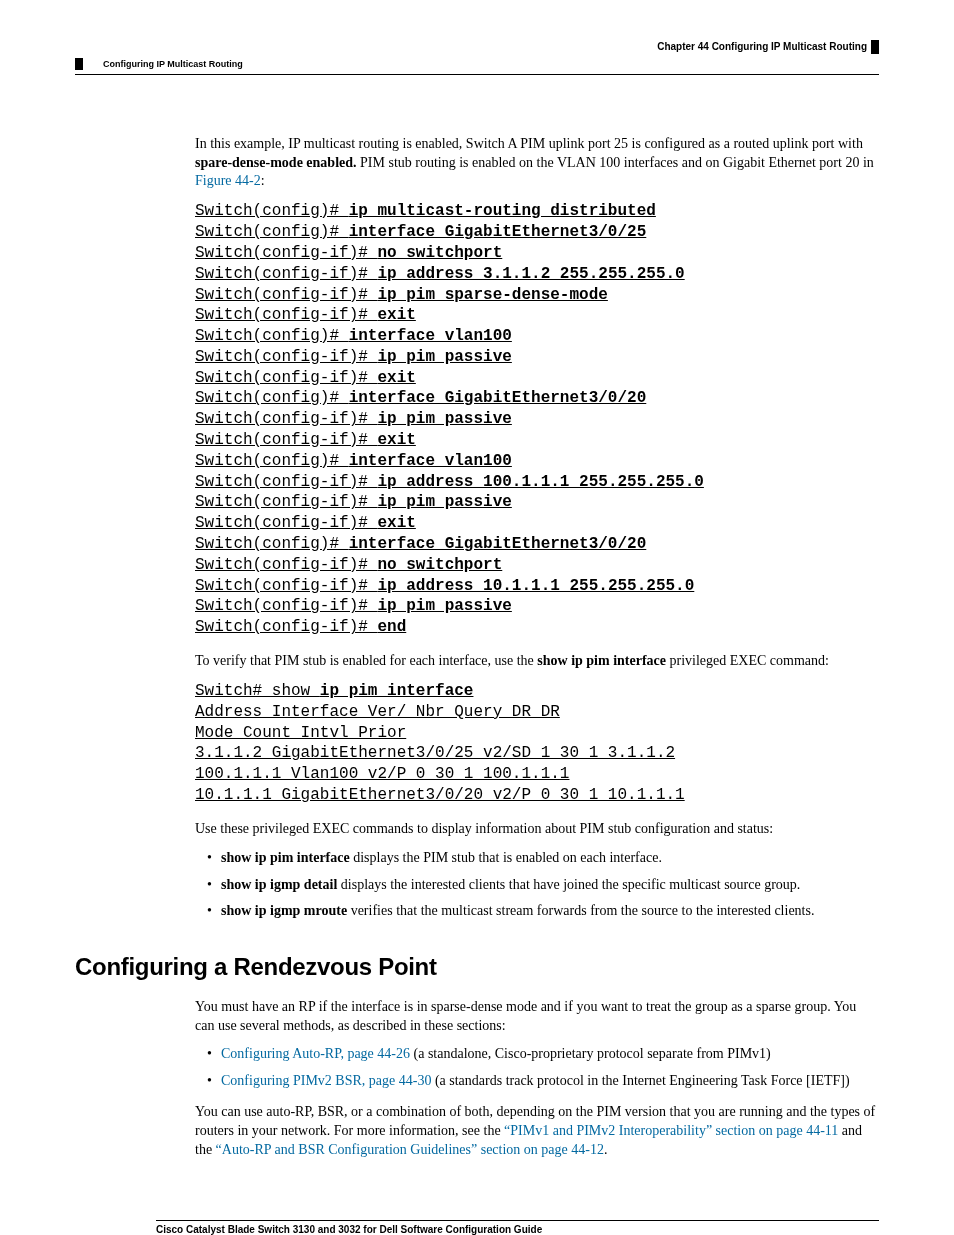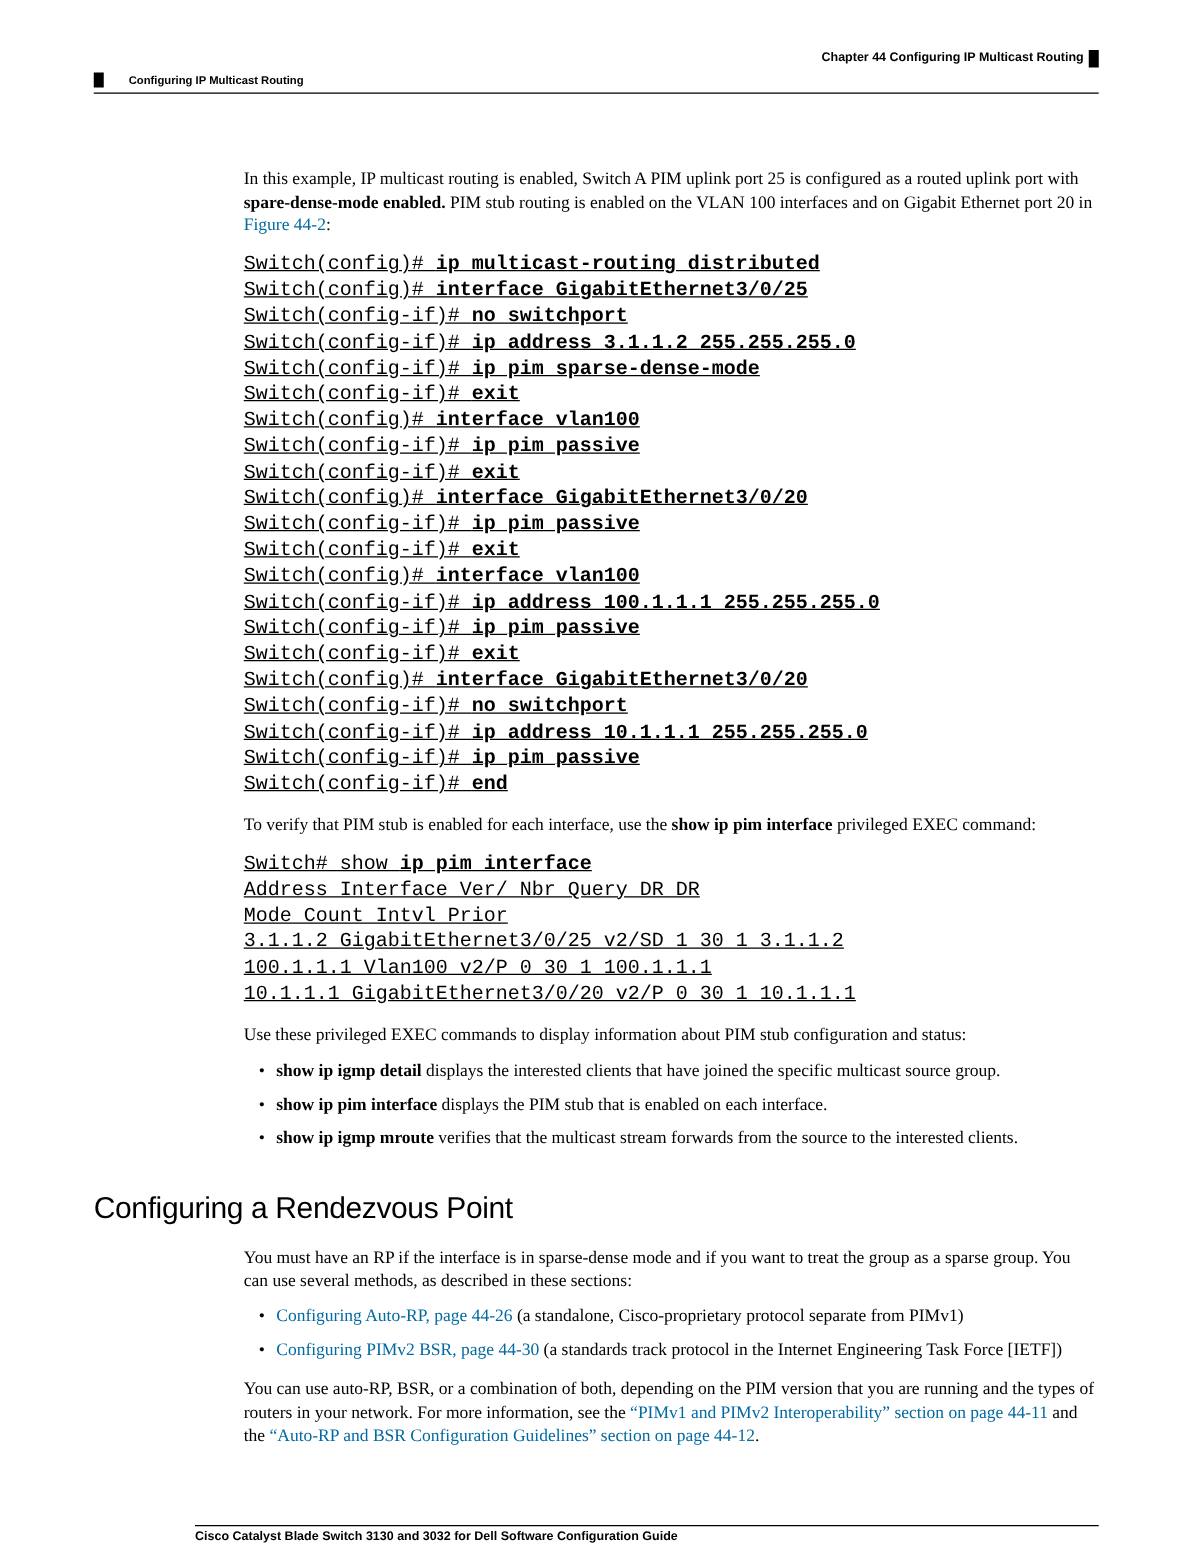--- a/index.html
+++ b/index.html
@@ -68,21 +68,21 @@
   ul.bullets li::before {
     content: "•";
     position: absolute;
     left: 0;
     top: 0;
     font-size: 14px;
   }
   h2.section-heading {
     font-family: Arial, Helvetica, sans-serif;
     font-size: 24px;
-    font-weight: normal;
+    font-weight: bold;
     margin: 30px 0 14px -120px;
     letter-spacing: -0.3px;
   }
   .footer {
     margin-top: 60px;
     margin-left: 26px;
   }
   .footer-line {
     border-top: 1px solid #000;
     margin-bottom: 2px;
@@ -163,22 +163,22 @@
   <pre id="code2">Switch# show <b>ip pim interface</b>
 Address Interface Ver/ Nbr Query DR DR
 Mode Count Intvl Prior
 3.1.1.2 GigabitEthernet3/0/25 v2/SD 1 30 1 3.1.1.2
 100.1.1.1 Vlan100 v2/P 0 30 1 100.1.1.1
 10.1.1.1 GigabitEthernet3/0/20 v2/P 0 30 1 10.1.1.1</pre>
 
   <p>Use these privileged EXEC commands to display information about PIM stub configuration and status:</p>
 
   <ul class="bullets" id="bullets1">
+      <li><span class="bold">show ip pim interface</span><span> displays the PIM stub that is enabled on each interface.</span></li>
       <li><span class="bold">show ip igmp detail</span><span> displays the interested clients that have joined the specific multicast source group.</span></li>
-      <li><span class="bold">show ip pim interface</span><span> displays the PIM stub that is enabled on each interface.</span></li>
       <li><span class="bold">show ip igmp mroute</span><span> verifies that the multicast stream forwards from the source to the interested clients.</span></li>
     </ul>
 
   <h2 class="section-heading">Configuring a Rendezvous Point</h2>
 
   <p>You must have an RP if the interface is in sparse-dense mode and if you want to treat the group as a sparse group. You can use several methods, as described in these sections:</p>
 
   <ul class="bullets" id="bullets2">
       <li><a class="link">Configuring Auto-RP, page 44-26</a><span> (a standalone, Cisco-proprietary protocol separate from PIMv1)</span></li>
       <li><a class="link">Configuring PIMv2 BSR, page 44-30</a><span> (a standards track protocol in the Internet Engineering Task Force [IETF])</span></li>

